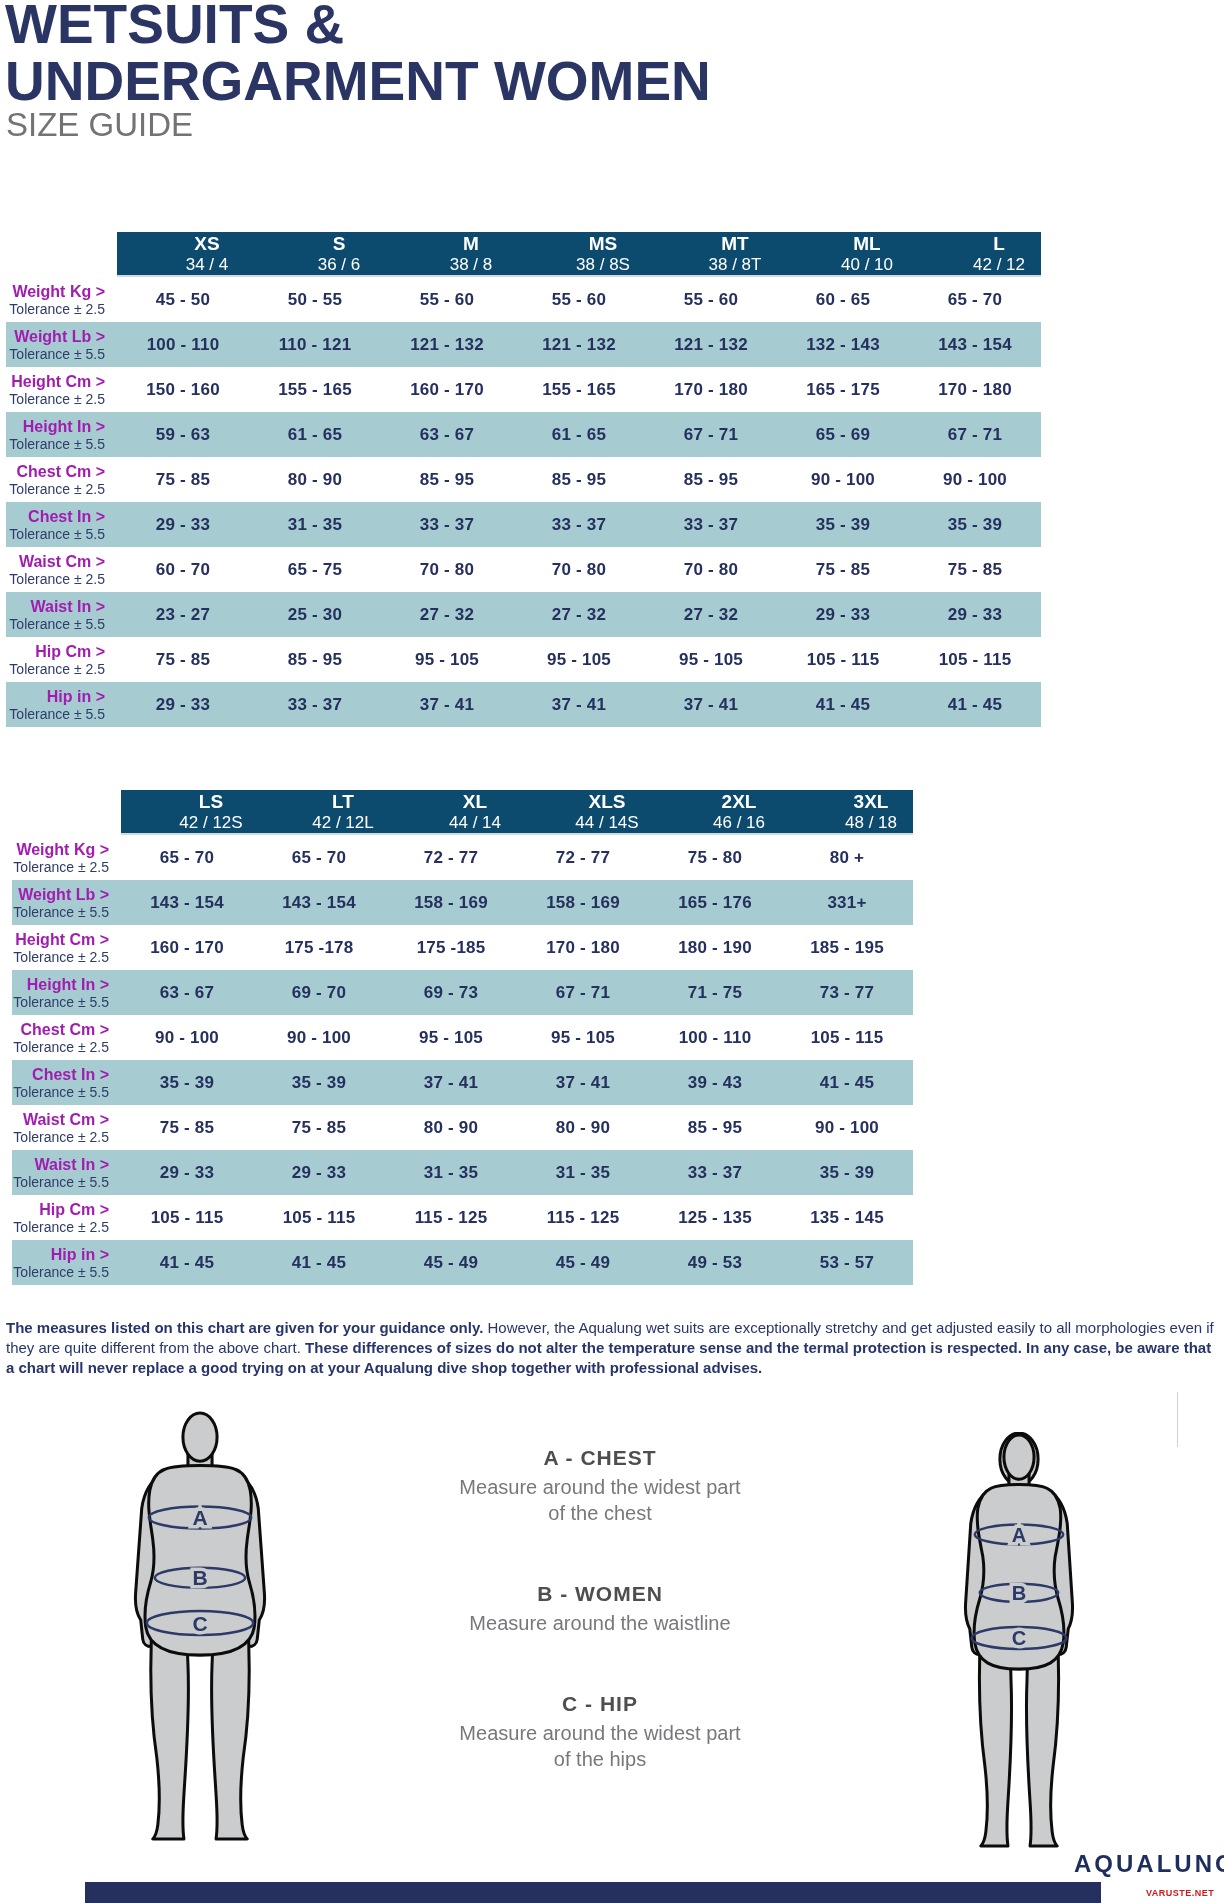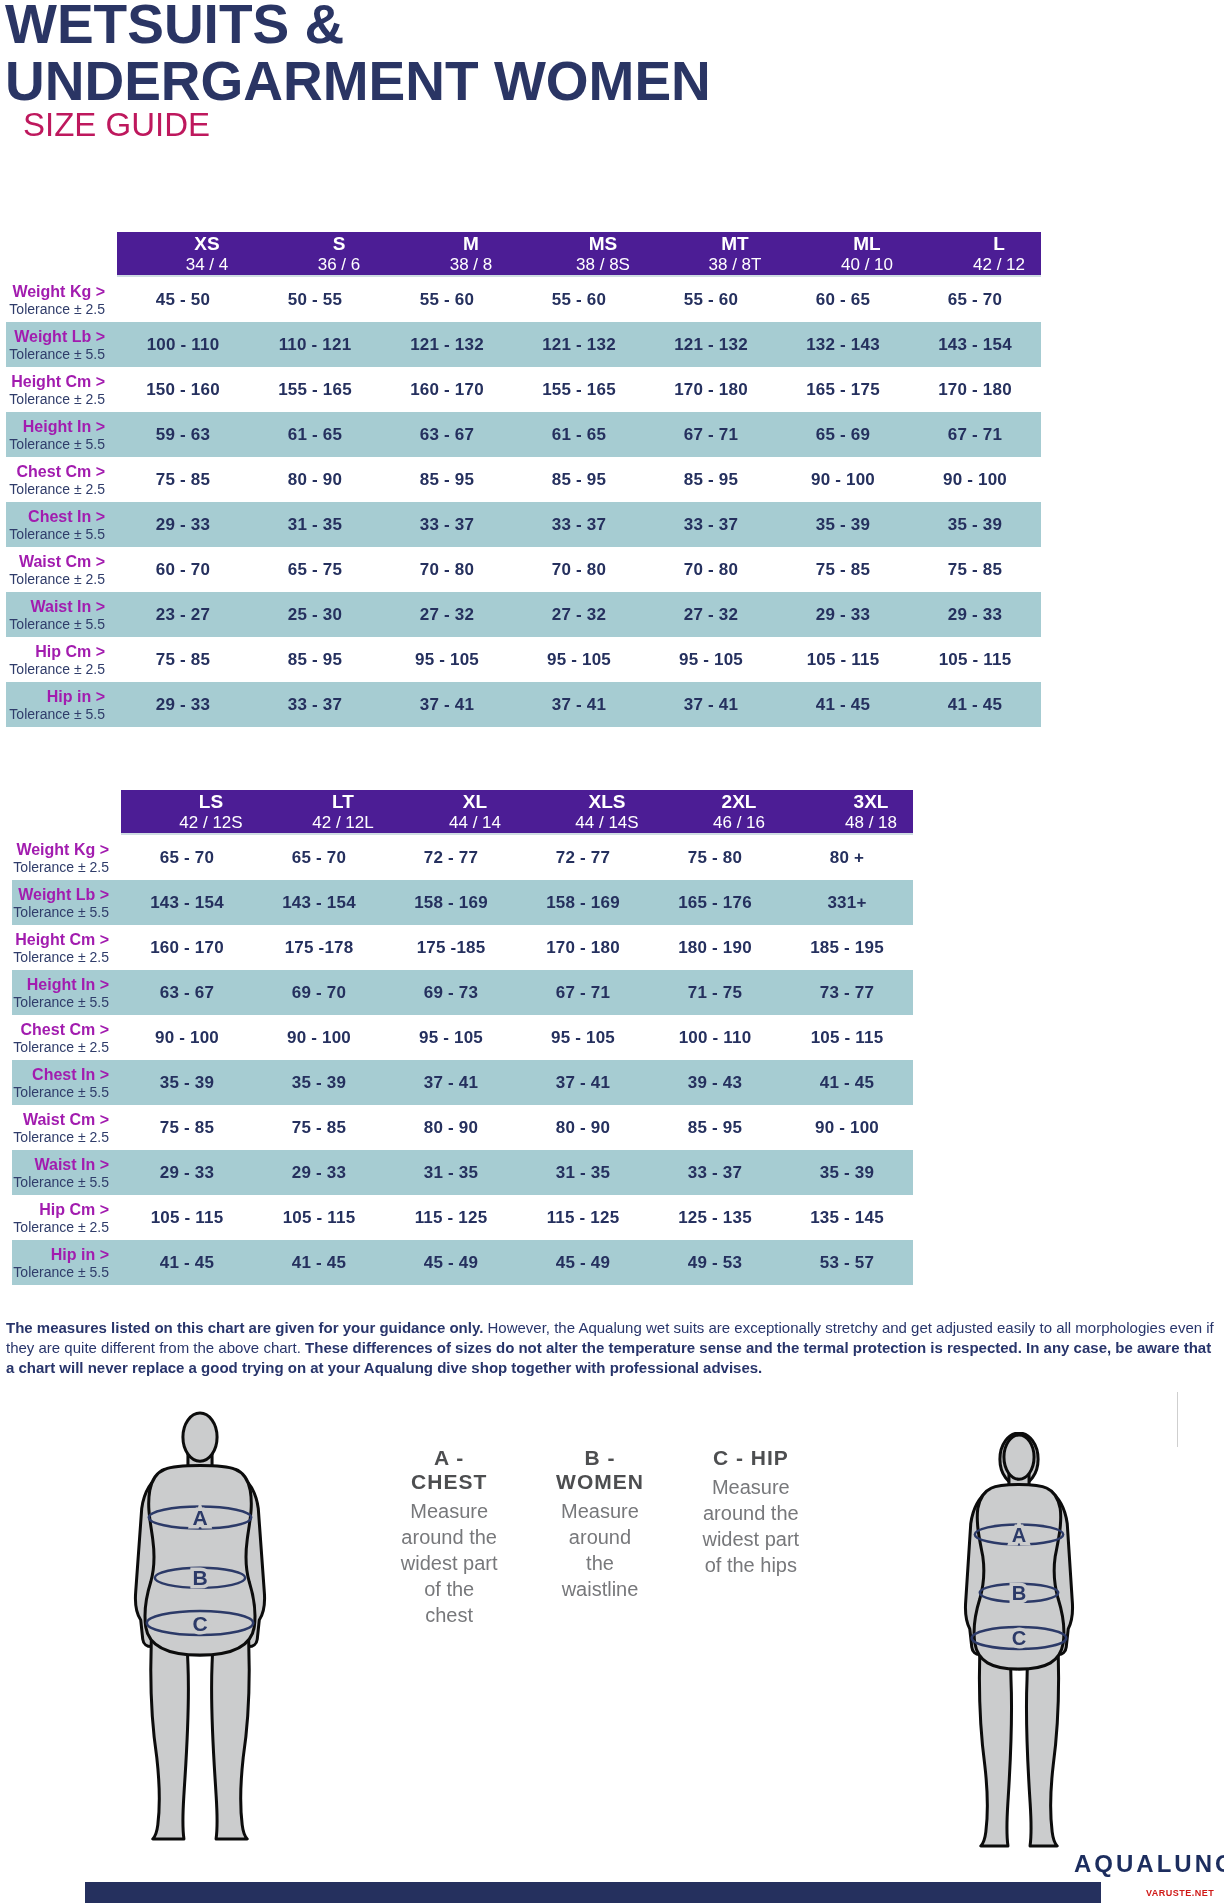--- a/index.html
+++ b/index.html
@@ -2,48 +2,48 @@
 <html><head>
 <meta charset="utf-8">
 <style>
   html,body{margin:0;padding:0;background:#fff;}
   .page{position:relative;width:1224px;height:1903px;background:#fff;overflow:hidden;
         font-family:"Liberation Sans",sans-serif;color:#25305e;text-decoration:underline;}
 
   
   .title{position:absolute;left:5px;top:-4px;font-size:55px;font-weight:700;
          color:#2a3564;line-height:57px;letter-spacing:0px;}
-  .subtitle{position:absolute;left:6px;top:106px;font-size:33px;font-weight:400;color:#be185d;margin-left:17px;}
+  .subtitle{position:absolute;left:6px;top:106px;font-size:33px;font-weight:400;color:#737373;}
 
   
   .size-table{position:absolute;}
   #table1{left:6px;top:232px;}
   #table2{left:12px;top:790px;}
   .grid{display:grid;grid-auto-rows:45px;}
   #table1 .grid{grid-template-columns:111px repeat(7,132px);}
   #table2 .grid{grid-template-columns:109px repeat(6,132px);}
   .cell{display:flex;flex-direction:column;justify-content:center;align-items:center;}
-  .cell.head{background:#4c1d95;color:#fff;border-bottom:2px solid #cfdde2;padding-left:48px;}
+  .cell.head{background:#0c4a6e;color:#fff;border-bottom:2px solid #cfdde2;padding-left:48px;}
   .cell.head-spacer{background:transparent;}
   .hsize{font-size:19px;font-weight:700;line-height:22px;}
   .hnum{font-size:17px;font-weight:400;line-height:19px;}
   .cell.label{align-items:flex-end;padding-right:12px;text-align:right;}
   .lmain{font-size:16px;font-weight:700;line-height:19px;color:#a21caf;}
   .ltol{font-size:14px;font-weight:400;line-height:17px;color:#2f3c6a;}
   .cell.val{font-size:17px;font-weight:700;color:#25305e;letter-spacing:.2px;}
   .shade{background:#a6ccd2;}
 
   
   .disclaimer{position:absolute;left:0;top:1318px;width:1224px;padding:0 6px;box-sizing:border-box;
               text-align:left;font-size:15px;line-height:20px;color:#28356b;}
   .disclaimer .b{font-weight:700;}
 
   
   .mguide{position:absolute;left:400px;top:1446px;width:400px;display:flex;
-          flex-direction:row;gap:56px;text-align:center;}
+          flex-direction:column;gap:56px;text-align:center;}
   .mtitle{font-size:21px;font-weight:700;color:#4d4e50;letter-spacing:1px;margin-bottom:4px;}
   .mdesc{font-size:20px;color:#77787b;line-height:26px;}
 
   
   .figure{position:absolute;}
   #figure-left{left:126px;top:1411px;width:148px;height:432px;}
   #figure-right{left:958px;top:1432px;width:122px;height:420px;}
 
   
   .brandline{position:absolute;left:1068px;top:1846px;width:156px;display:flex;

